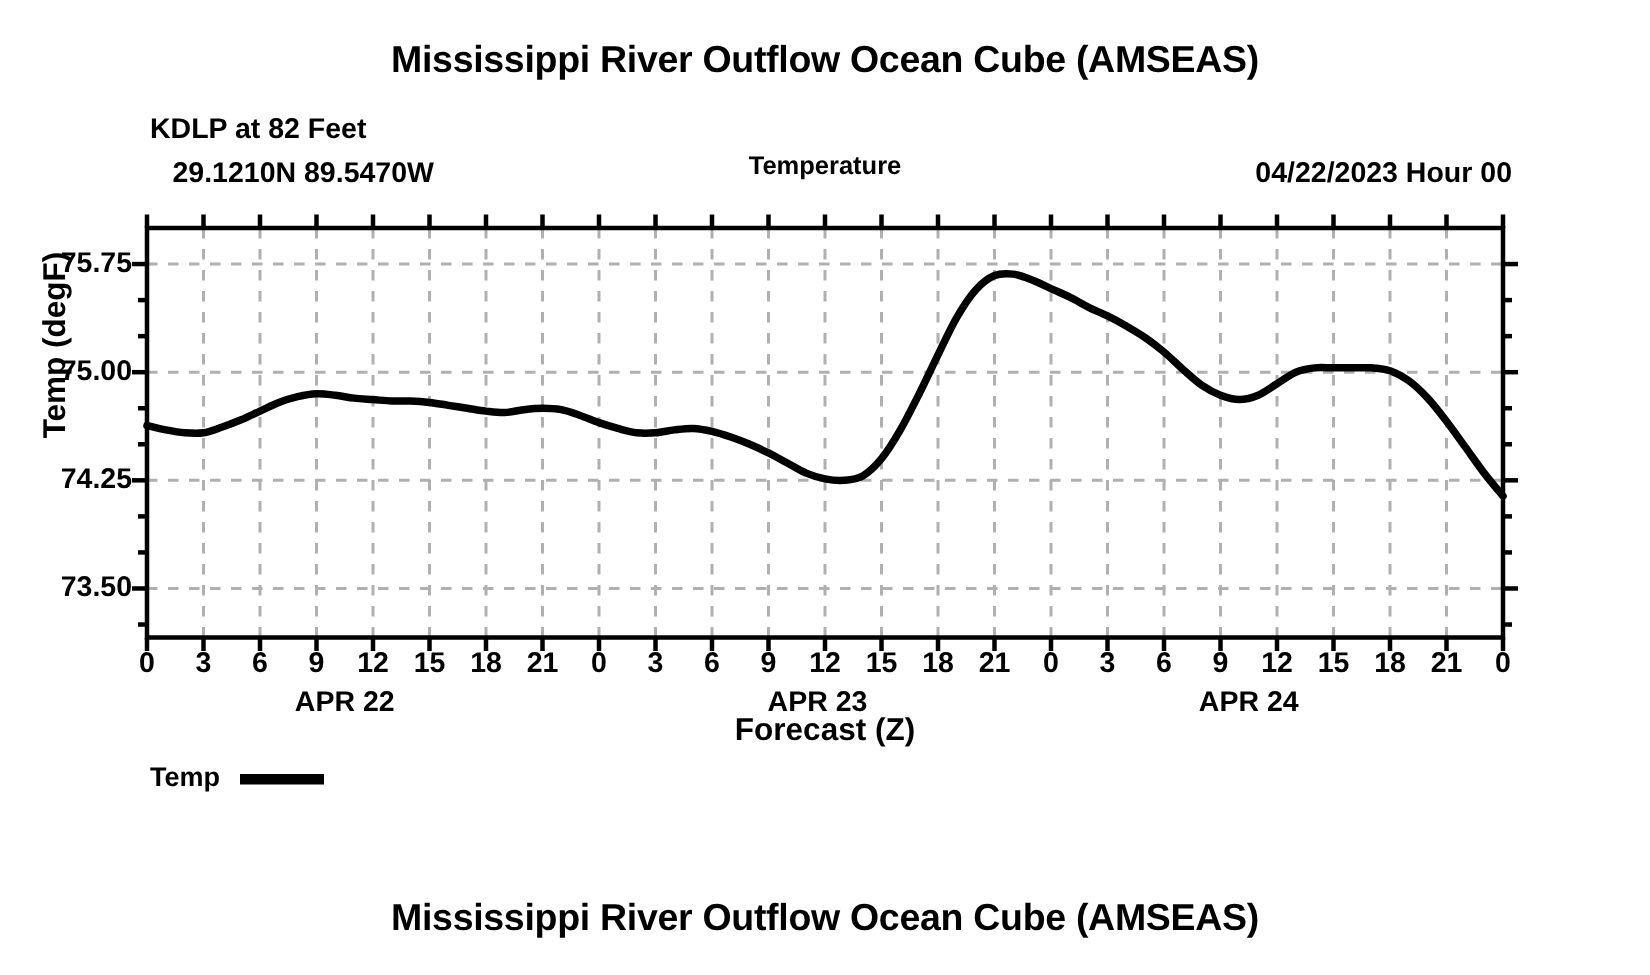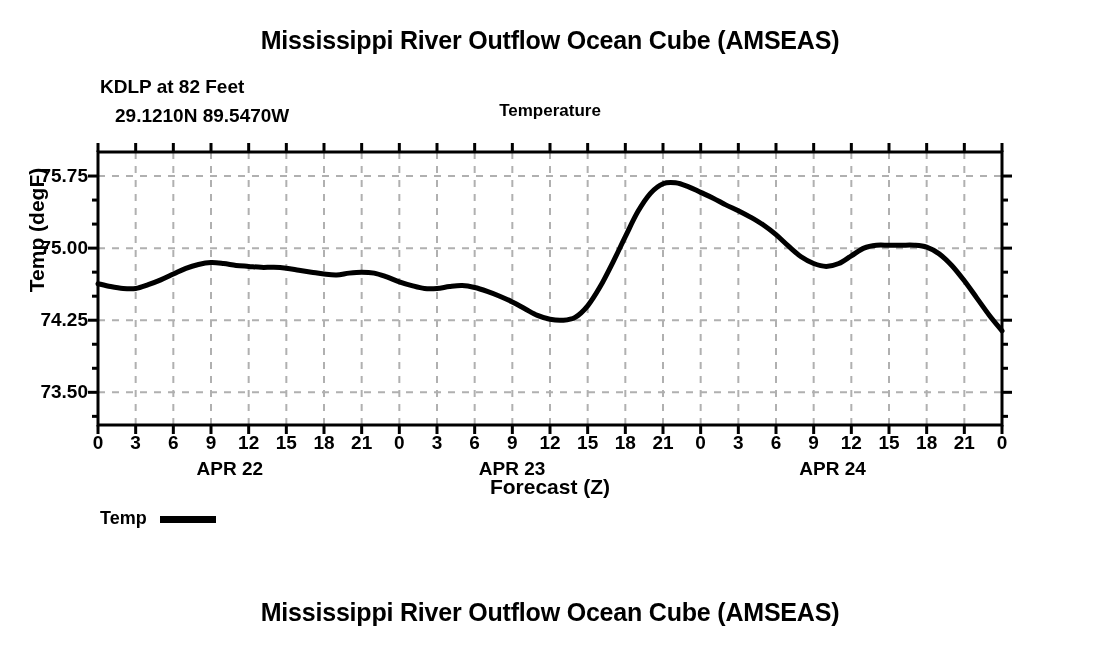--- a/index.html
+++ b/index.html
@@ -146,20 +146,21 @@
 </head>
 <body>
 
 <div id="stage">
 
   <div class="abs title-top">Mississippi River Outflow Ocean Cube (AMSEAS)</div>
 
   <div class="abs station-line1">KDLP at 82 Feet</div>
   <div class="abs station-line2">29.1210N  89.5470W</div>
   <div class="abs subtitle-center">Temperature</div>
+  <div class="abs run-time">04/22/2023 Hour 00</div>
 
   <div class="abs ylabel">Temp (degF)</div>
   <div class="abs xlabel">Forecast (Z)</div>
 
   <div id="ytick-labels">
       <div class="ytick-label" style="top: 176.032px;">75.75</div>
       <div class="ytick-label" style="top: 248.127px;">75.00</div>
       <div class="ytick-label" style="top: 320.222px;">74.25</div>
       <div class="ytick-label" style="top: 392.317px; margin-left: 16px;">73.50</div>
     </div>
@@ -185,21 +186,21 @@
       <div class="xtick-label" style="left: 776px;">6</div>
       <div class="xtick-label" style="left: 813.667px;">9</div>
       <div class="xtick-label" style="left: 851.333px;">12</div>
       <div class="xtick-label" style="left: 889px;">15</div>
       <div class="xtick-label" style="left: 926.667px;">18</div>
       <div class="xtick-label" style="left: 964.333px;">21</div>
       <div class="xtick-label" style="left: 1002px;">0</div>
     </div>
   <div id="xday-labels">
       <div class="xday-label" style="left: 229.833px;">APR 22</div>
-      <div class="xday-label" style="left: 512px; text-align: right;">APR 23</div>
+      <div class="xday-label" style="left: 545px; text-align: right;">APR 23</div>
       <div class="xday-label" style="left: 832.5px; text-align: center;">APR 24</div>
     </div>
 
   <svg class="abs" id="plot-svg" style="left:0; top:0;" width="1100" height="650" viewBox="0 0 1100 650">
     <g id="gridlines">
         <line x1="135.66666666666666" y1="152" x2="135.66666666666666" y2="425" stroke="#b0b0b0" stroke-width="2" stroke-dasharray="7 7"></line>
         <line x1="173.33333333333331" y1="152" x2="173.33333333333331" y2="425" stroke="#b0b0b0" stroke-width="2" stroke-dasharray="7 7"></line>
         <line x1="211" y1="152" x2="211" y2="425" stroke="#b0b0b0" stroke-width="2" stroke-dasharray="7 7"></line>
         <line x1="248.66666666666666" y1="152" x2="248.66666666666666" y2="425" stroke="#b0b0b0" stroke-width="2" stroke-dasharray="7 7"></line>
         <line x1="286.33333333333337" y1="152" x2="286.33333333333337" y2="425" stroke="#b0b0b0" stroke-width="2" stroke-dasharray="7 7"></line>

